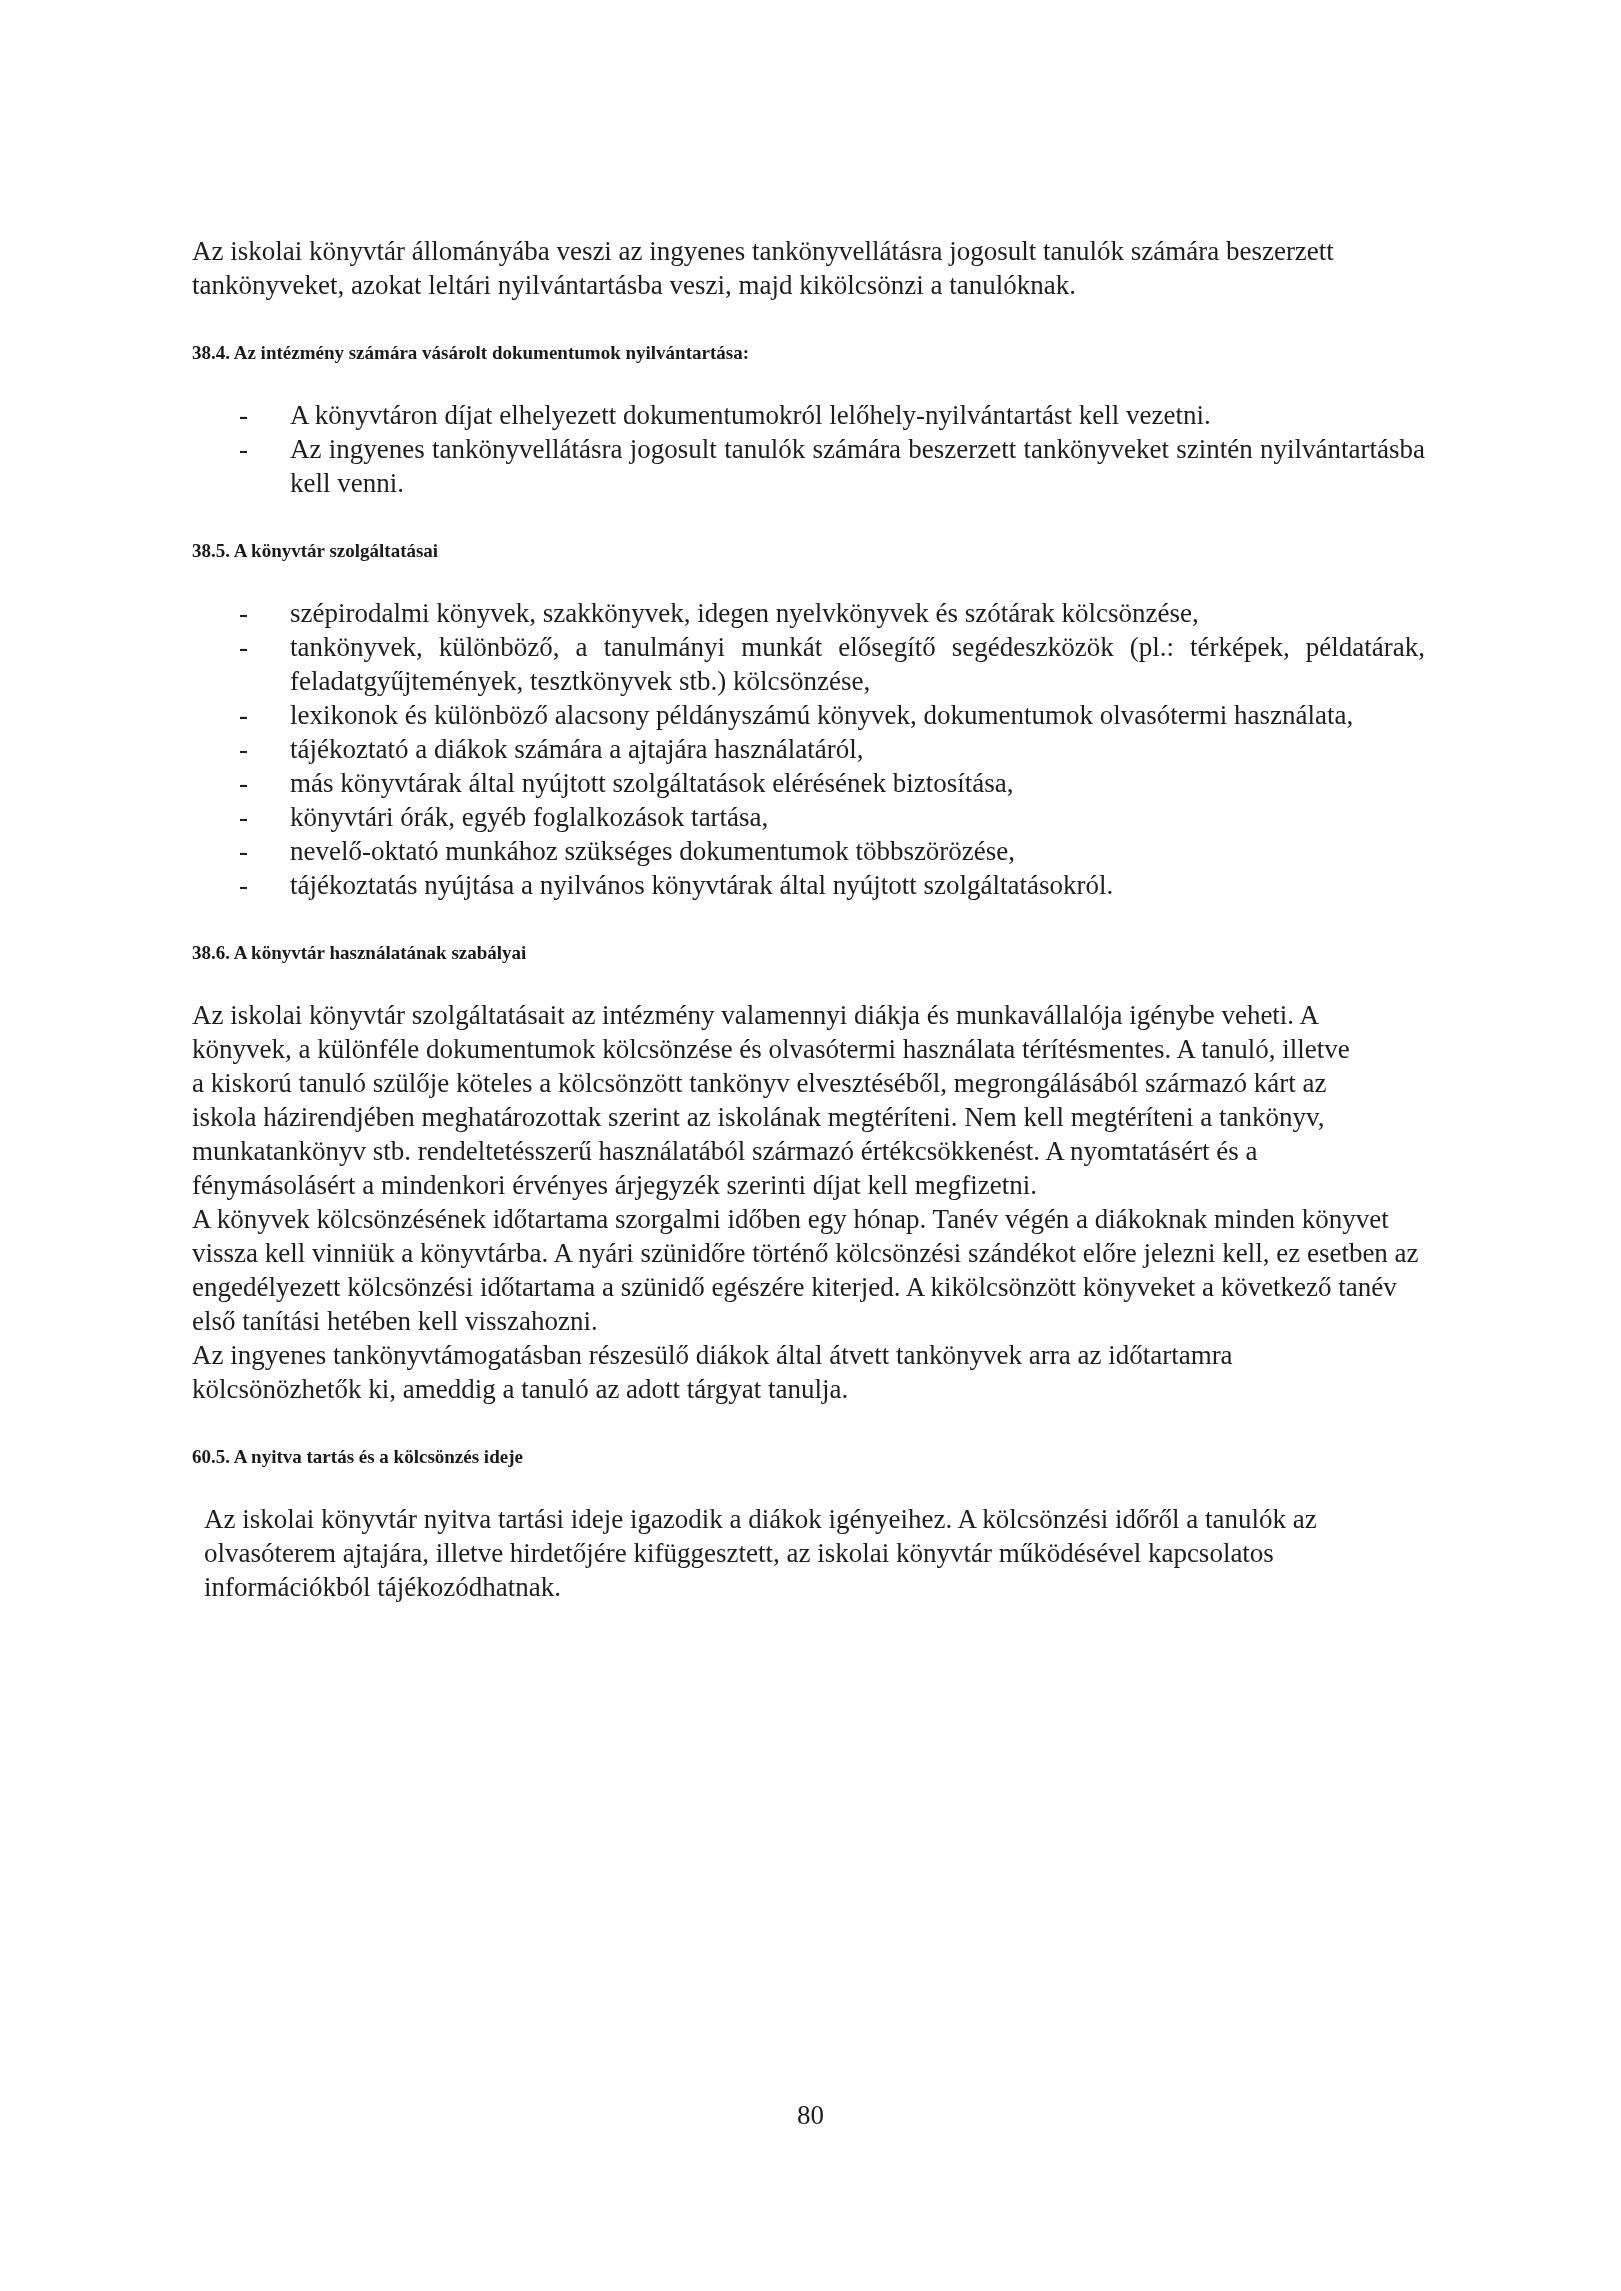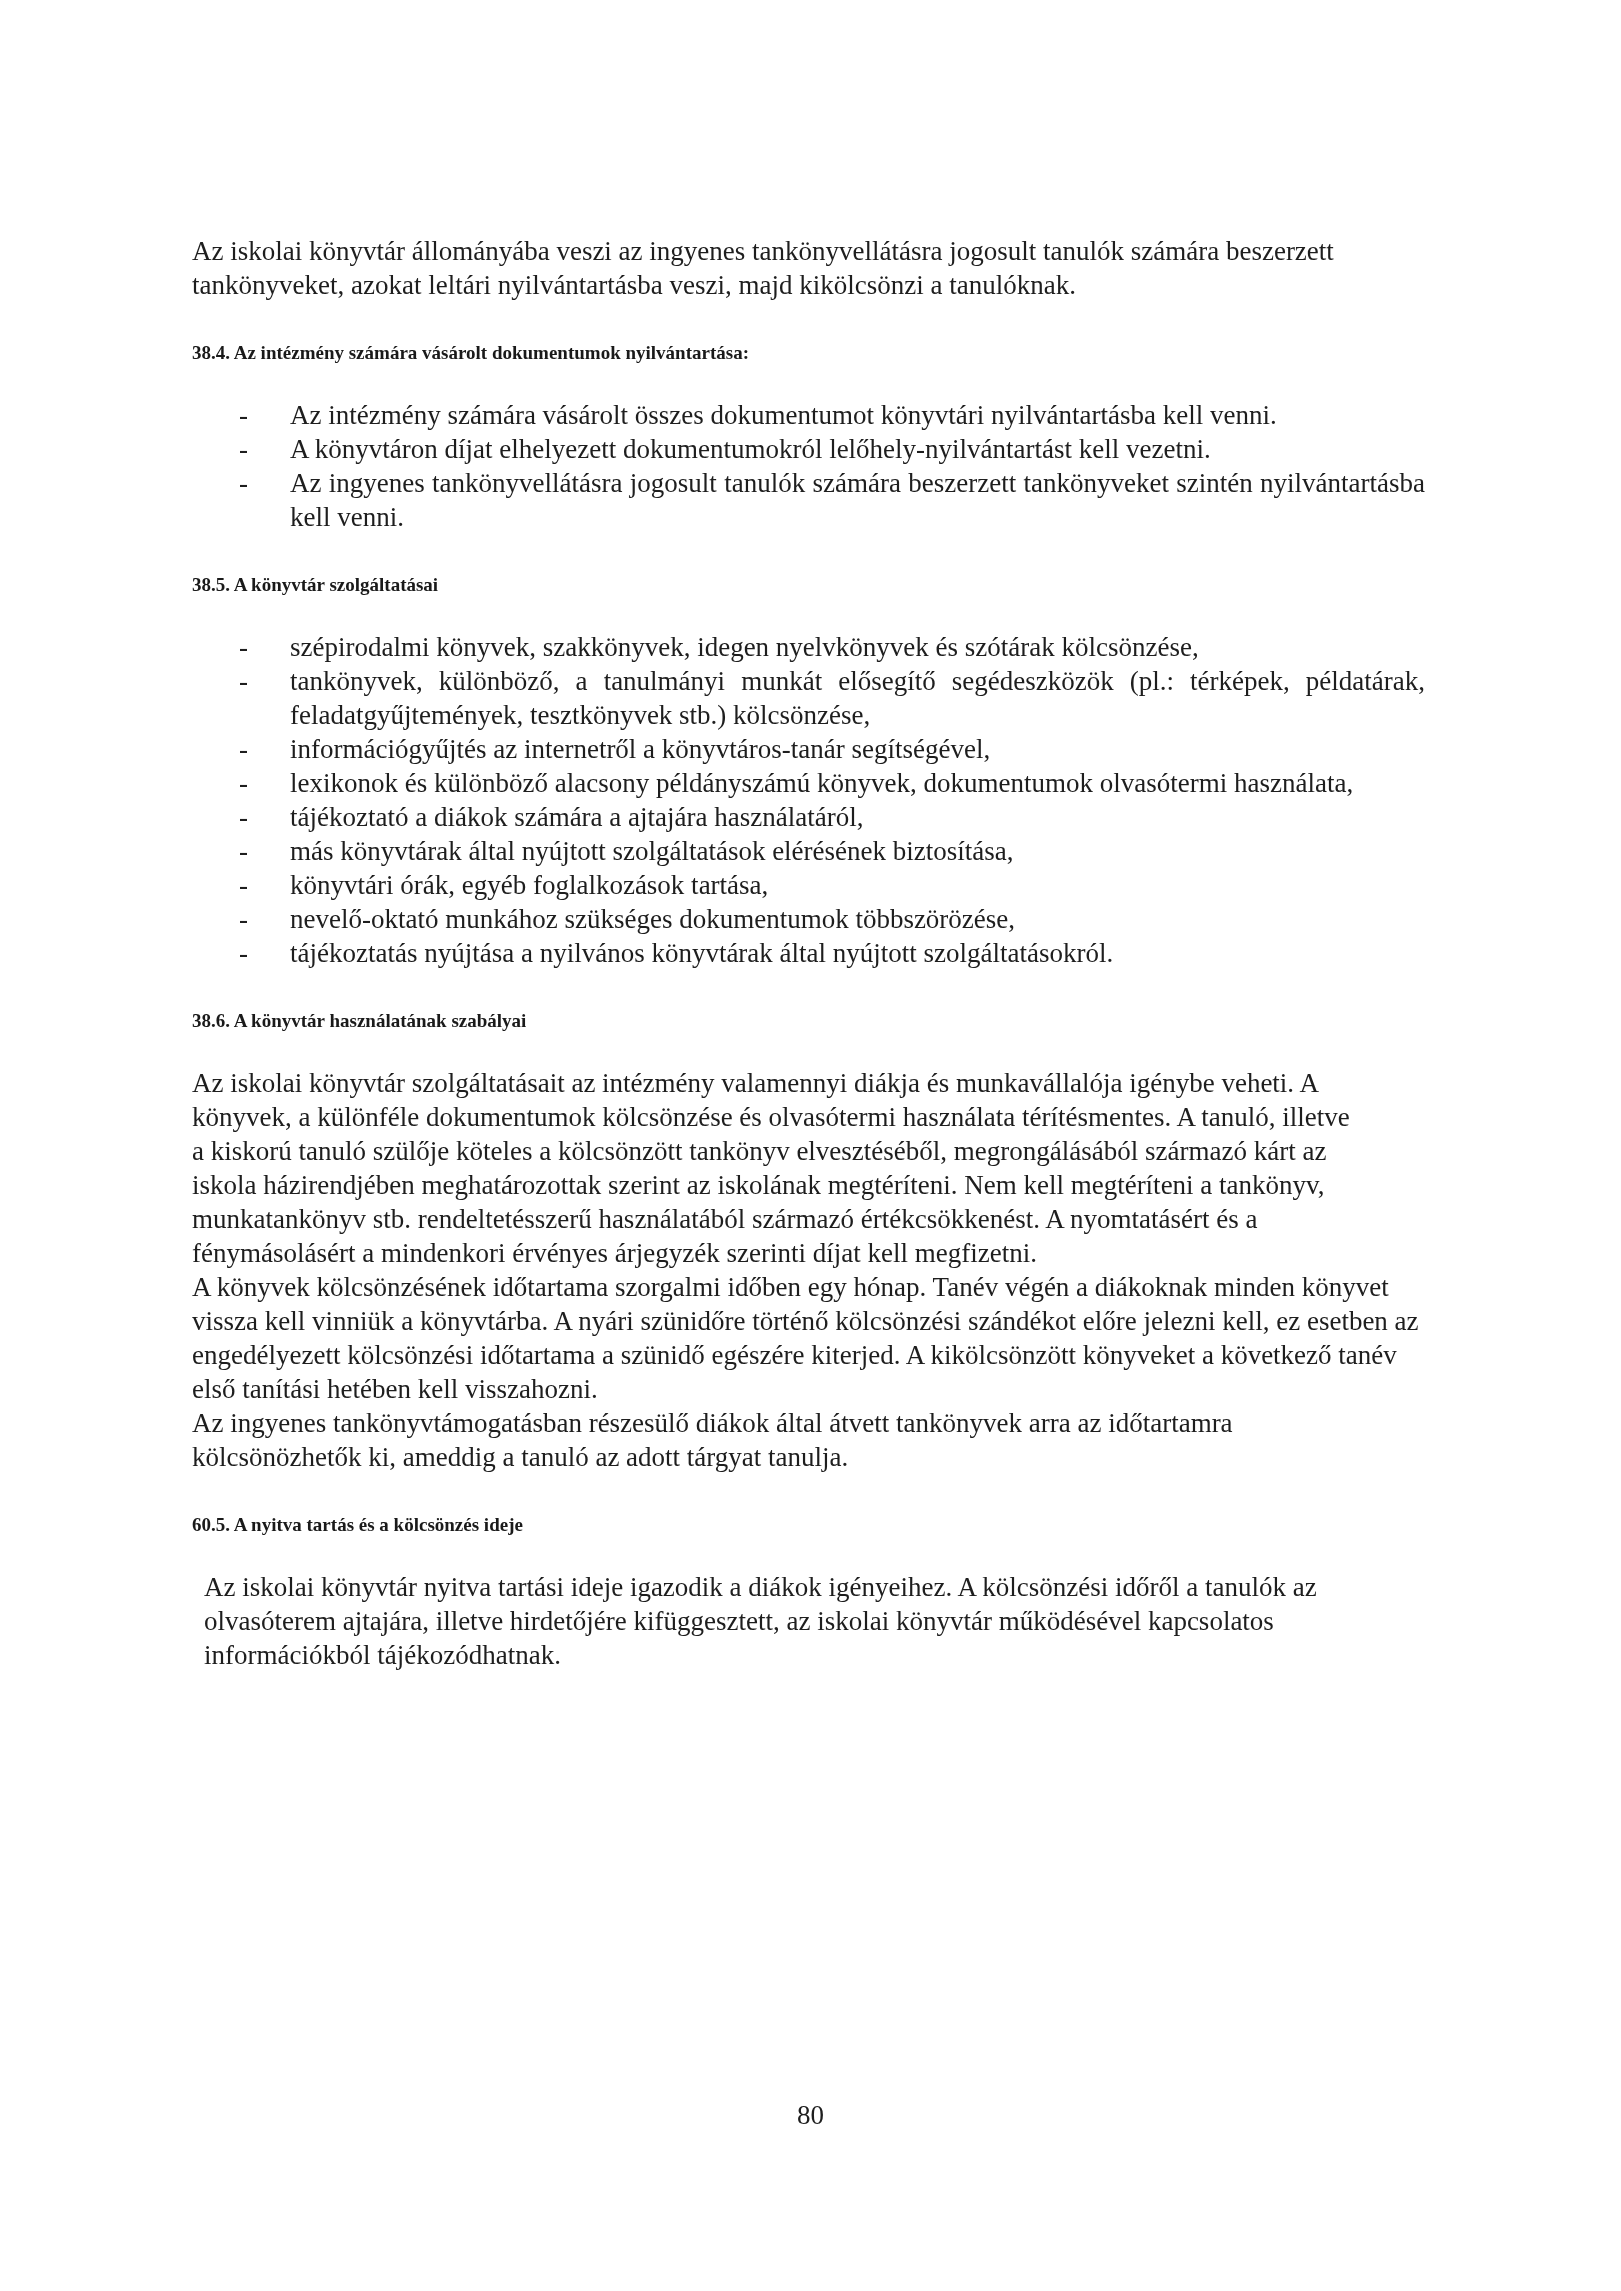--- a/index.html
+++ b/index.html
@@ -34,33 +34,33 @@
 
 <div class="page">
 
   <p class="para" style="width:1215px;margin-top:48px;">Az iskolai könyvtár állományába veszi az ingyenes tankönyvellátásra jogosult tanulók számára beszerzett tankönyveket, azokat leltári nyilvántartásba veszi, majd kikölcsönzi a tanulóknak.</p>
 
   <div class="gap-lg"></div>
   <h2>38.4. Az intézmény számára vásárolt dokumentumok nyilvántartása:</h2>
   <div class="gap-md"></div>
 
   <ul class="dash">
-    <li><span class="dash-mark">-</span><span>Az intézmény számára vásárolt összes dokumentumot könyvtári nyilvántartásba kell venni.</span></li>
+    <li><span class="dash-mark">-</span></li>
     <li><span class="dash-mark">-</span><span>A könyvtáron díjat elhelyezett dokumentumokról lelőhely-nyilvántartást kell vezetni.</span></li>
     <li><span class="dash-mark">-</span><span>Az ingyenes tankönyvellátásra jogosult tanulók számára beszerzett tankönyveket szintén nyilvántartásba kell venni.</span></li>
   </ul>
 
   <div class="gap-lg"></div>
   <h2>38.5. A könyvtár szolgáltatásai</h2>
   <div class="gap-md"></div>
 
   <ul class="dash">
     <li><span class="dash-mark">-</span><span>szépirodalmi könyvek, szakkönyvek, idegen nyelvkönyvek és szótárak kölcsönzése,</span></li>
     <li><span class="dash-mark">-</span><span>tankönyvek, különböző, a tanulmányi munkát elősegítő segédeszközök (pl.: térképek, példatárak, feladatgyűjtemények, tesztkönyvek stb.) kölcsönzése,</span></li>
-    <li><span class="dash-mark">-</span><span>információgyűjtés az internetről a könyvtáros-tanár segítségével,</span></li>
+    <li><span class="dash-mark">-</span></li>
     <li><span class="dash-mark">-</span><span>lexikonok és különböző alacsony példányszámú könyvek, dokumentumok olvasótermi használata,</span></li>
     <li><span class="dash-mark">-</span><span>tájékoztató a diákok számára a ajtajára használatáról,</span></li>
     <li><span class="dash-mark">-</span><span>más könyvtárak által nyújtott szolgáltatások elérésének biztosítása,</span></li>
     <li><span class="dash-mark">-</span><span>könyvtári órák, egyéb foglalkozások tartása,</span></li>
     <li><span class="dash-mark">-</span><span>nevelő-oktató munkához szükséges dokumentumok többszörözése,</span></li>
     <li><span class="dash-mark">-</span><span>tájékoztatás nyújtása a nyilvános könyvtárak által nyújtott szolgáltatásokról.</span></li>
   </ul>
 
   <div class="gap-lg"></div>
   <h2>38.6. A könyvtár használatának szabályai</h2>

